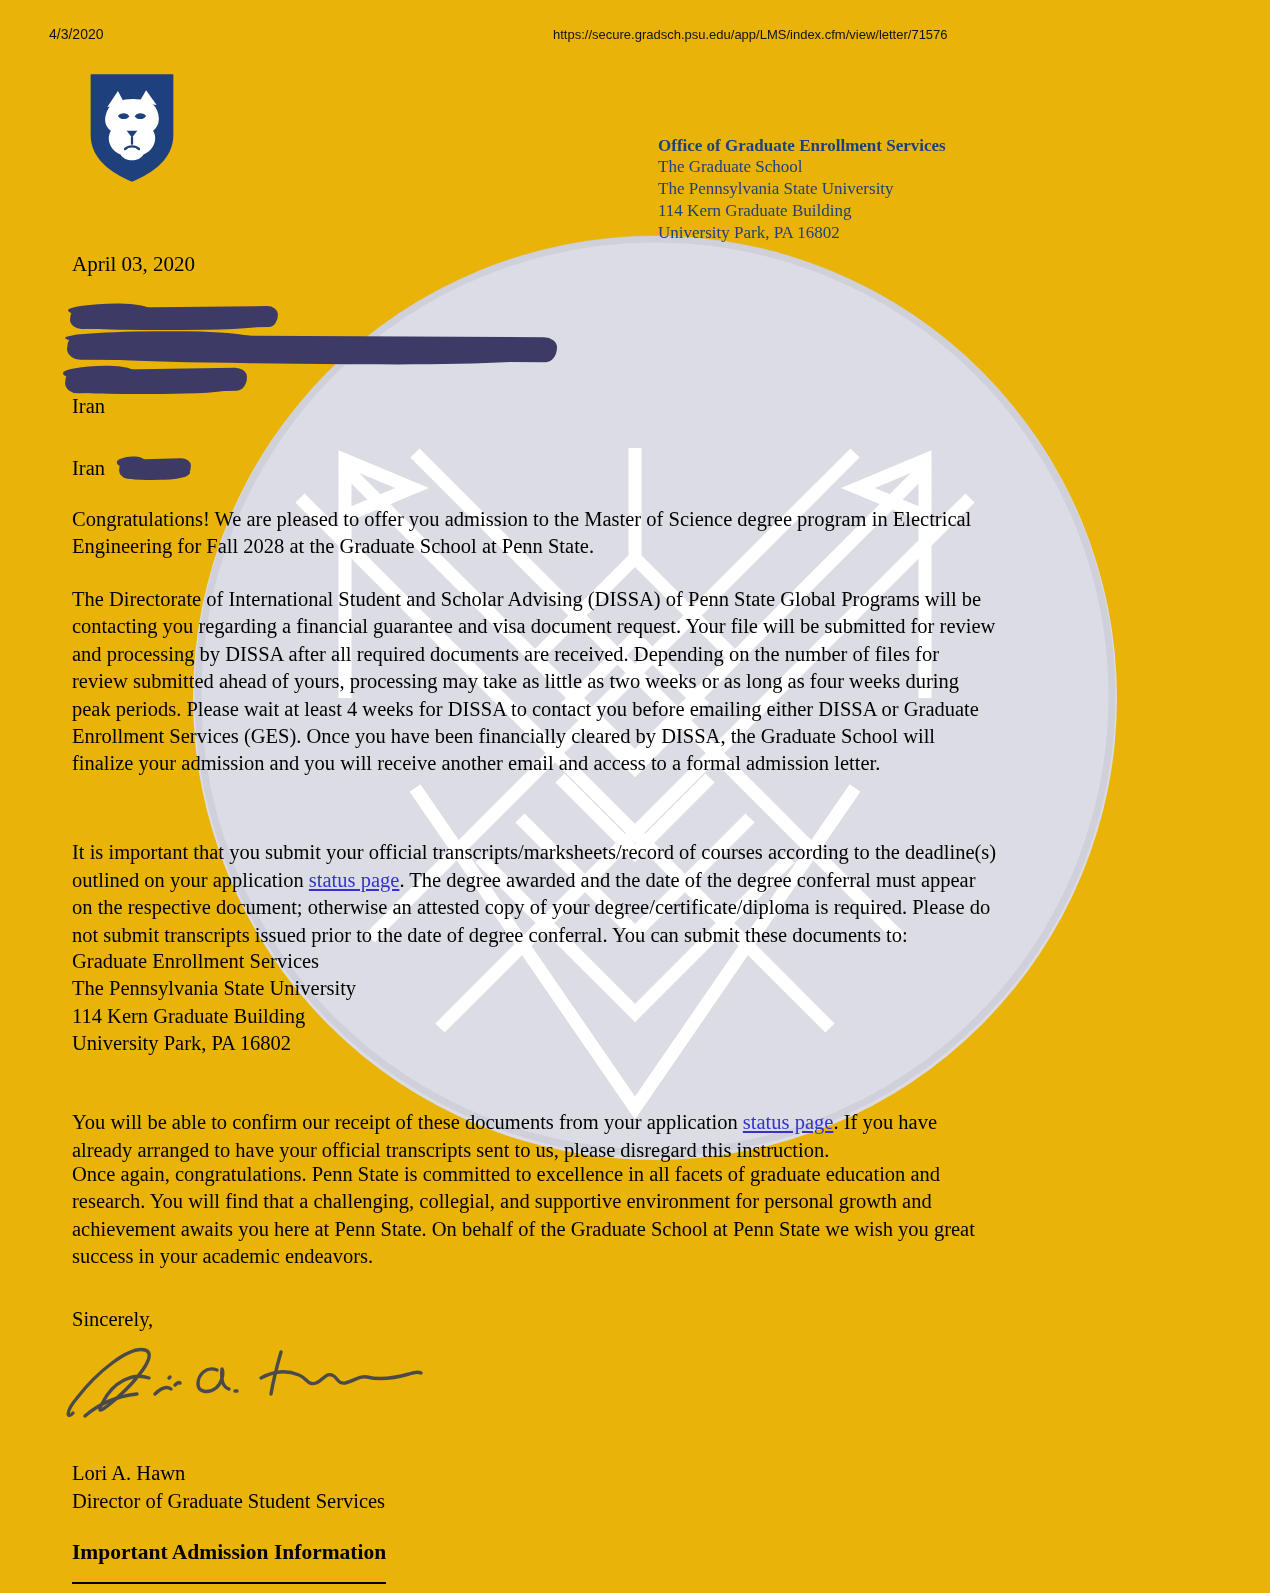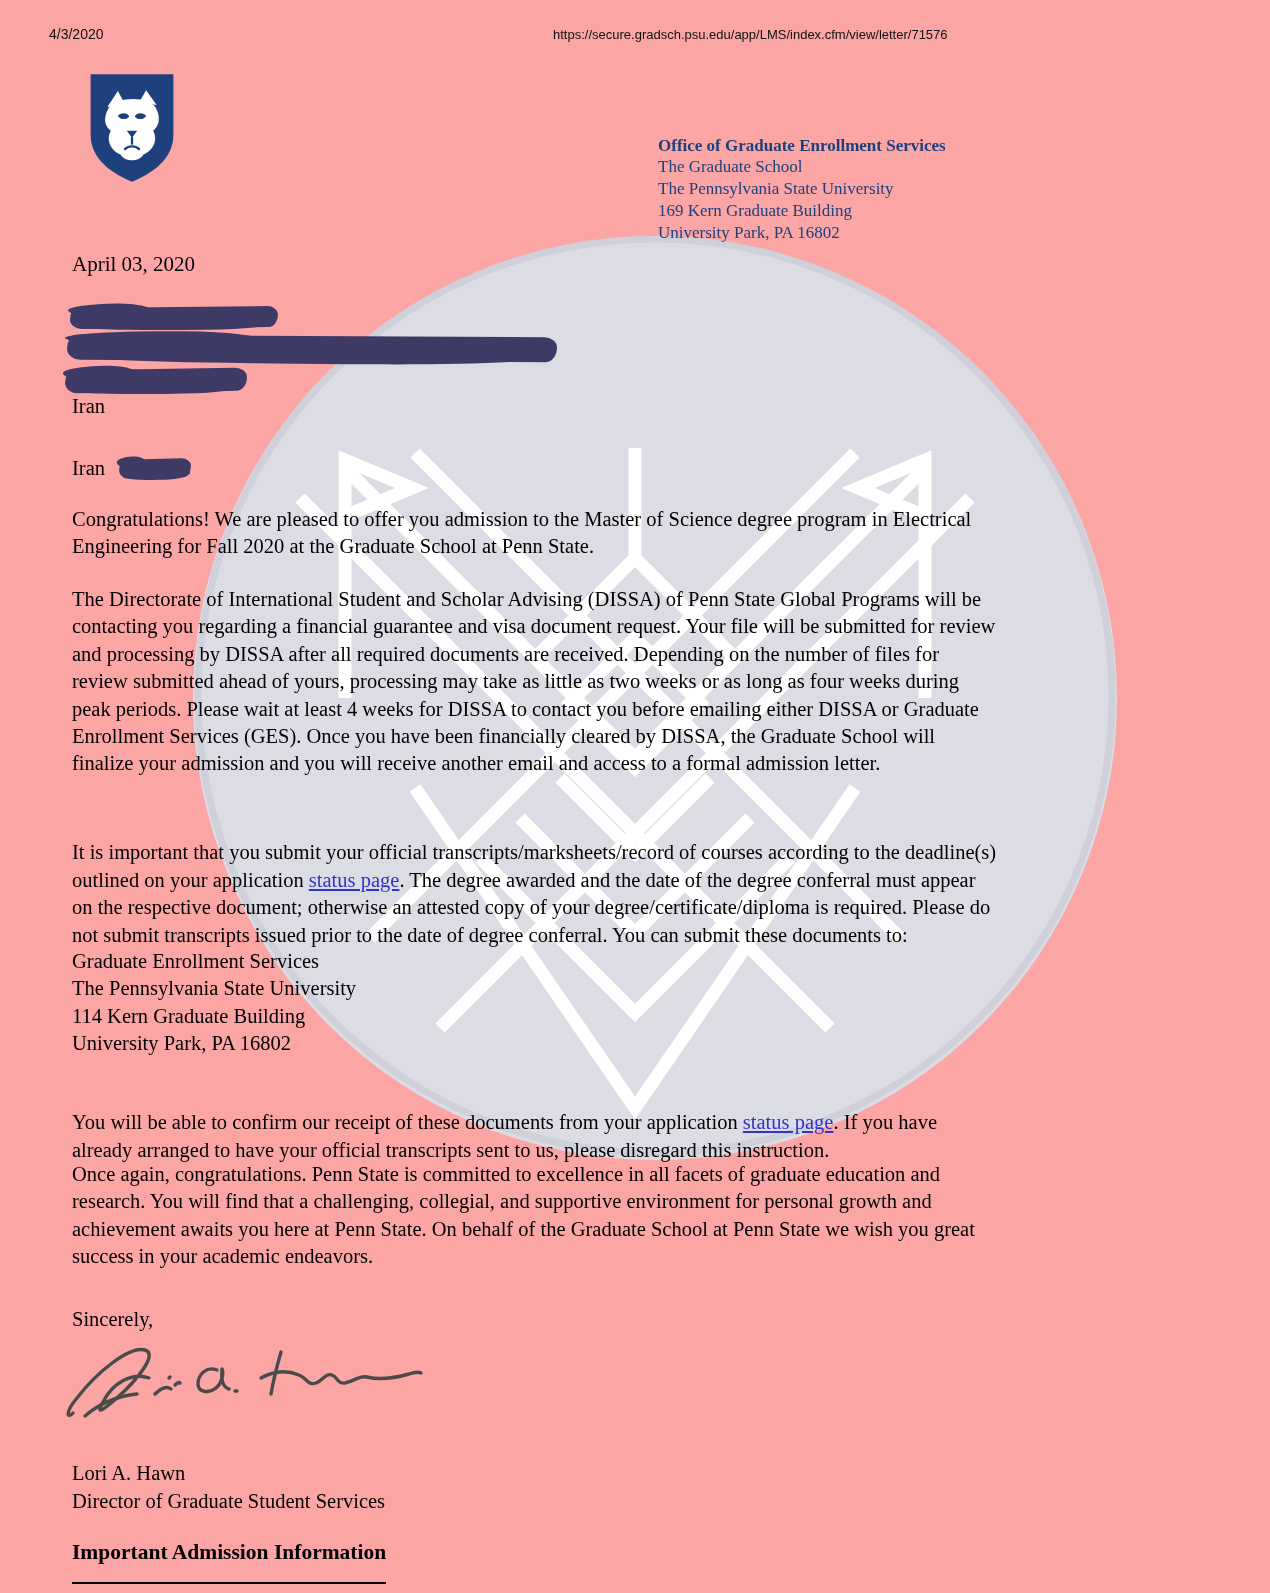--- a/index.html
+++ b/index.html
@@ -1,17 +1,17 @@
 <!DOCTYPE html>
 <html style="--psu-navy: #1e407c; --link-blue: #3333cc; --redaction: #3d3b66; --watermark-gray: #dcdce4; --watermark-edge: #c6c7d2; --signature-ink: #4a4a4a;"><head>
 <meta charset="utf-8">
 <style>
   html,body{margin:0;padding:0;background:#fff;}
   .page{
-    position:relative;width:1270px;height:1593px;background:#fca5a5;
+    position:relative;width:1270px;height:1593px;background:#eab308;
     font-family:"Liberation Serif",serif;color:#000;overflow:hidden;
   }
   .abs{position:absolute;}
   .z{z-index:2;}
   
   .print-hd{font-family:"Liberation Sans",sans-serif;font-size:14px;color:#111;}
   .print-url{font-size:13px;}
   
   .wordmark{font-weight:700;font-size:50px;letter-spacing:-1px;color:var(--psu-navy);line-height:1;}
   .lh{color:var(--psu-navy);font-size:17px;line-height:21.7px;white-space:pre-line;}
@@ -86,36 +86,36 @@
     <g stroke="var(--psu-navy)" stroke-width="2.6" fill="none" stroke-linecap="round">
       <path d="M50,75 L50,82"></path>
       <path d="M42,88 C46,84 54,84 58,88"></path>
     </g>
   </svg>
 
   <div class="abs z lh" style="left:658px;top:113px;">
     <span class="lh-title">Office of Graduate Enrollment Services</span>
     <span>The Graduate School
 The Pennsylvania State University
-169 Kern Graduate Building
+114 Kern Graduate Building
 University Park, PA 16802</span>
   </div>
 
   <div class="abs z letter-date" style="left:72px;top:252px;">April 03, 2020</div>
 
   <div class="redact" style="left:70px;top:307px;width:208px;height:21px;transform:rotate(-0.6deg);"></div>
   <div class="redact" style="left:67px;top:336px;width:490px;height:25px;transform:rotate(0.3deg);"></div>
   <div class="redact" style="left:65px;top:369px;width:182px;height:23px;transform:rotate(-0.9deg);"></div>
   <div class="abs z body-text" style="left:72px;top:393px;">Iran</div>
 
   <div class="abs z body-text" style="left:72px;top:455px;">Iran</div>
   <div class="redact" style="left:119px;top:459px;width:72px;height:19px;transform:rotate(-1.6deg);"></div>
 
   <div class="abs z body-text" style="left:72px;top:506px;">Congratulations! We are pleased to offer you admission to the Master of Science degree program in Electrical
-Engineering for Fall 2020 at the Graduate School at Penn State.</div>
+Engineering for Fall 2028 at the Graduate School at Penn State.</div>
 
   <div class="abs z body-text" style="left:72px;top:586px;">The Directorate of International Student and Scholar Advising (DISSA) of Penn State Global Programs will be
 contacting you regarding a financial guarantee and visa document request. Your file will be submitted for review
 and processing by DISSA after all required documents are received. Depending on the number of files for
 review submitted ahead of yours, processing may take as little as two weeks or as long as four weeks during
 peak periods. Please wait at least 4 weeks for DISSA to contact you before emailing either DISSA or Graduate
 Enrollment Services (GES). Once you have been financially cleared by DISSA, the Graduate School will
 finalize your admission and you will receive another email and access to a formal admission letter.</div>
 
   <div class="abs z body-text" style="left:72px;top:812px;">

